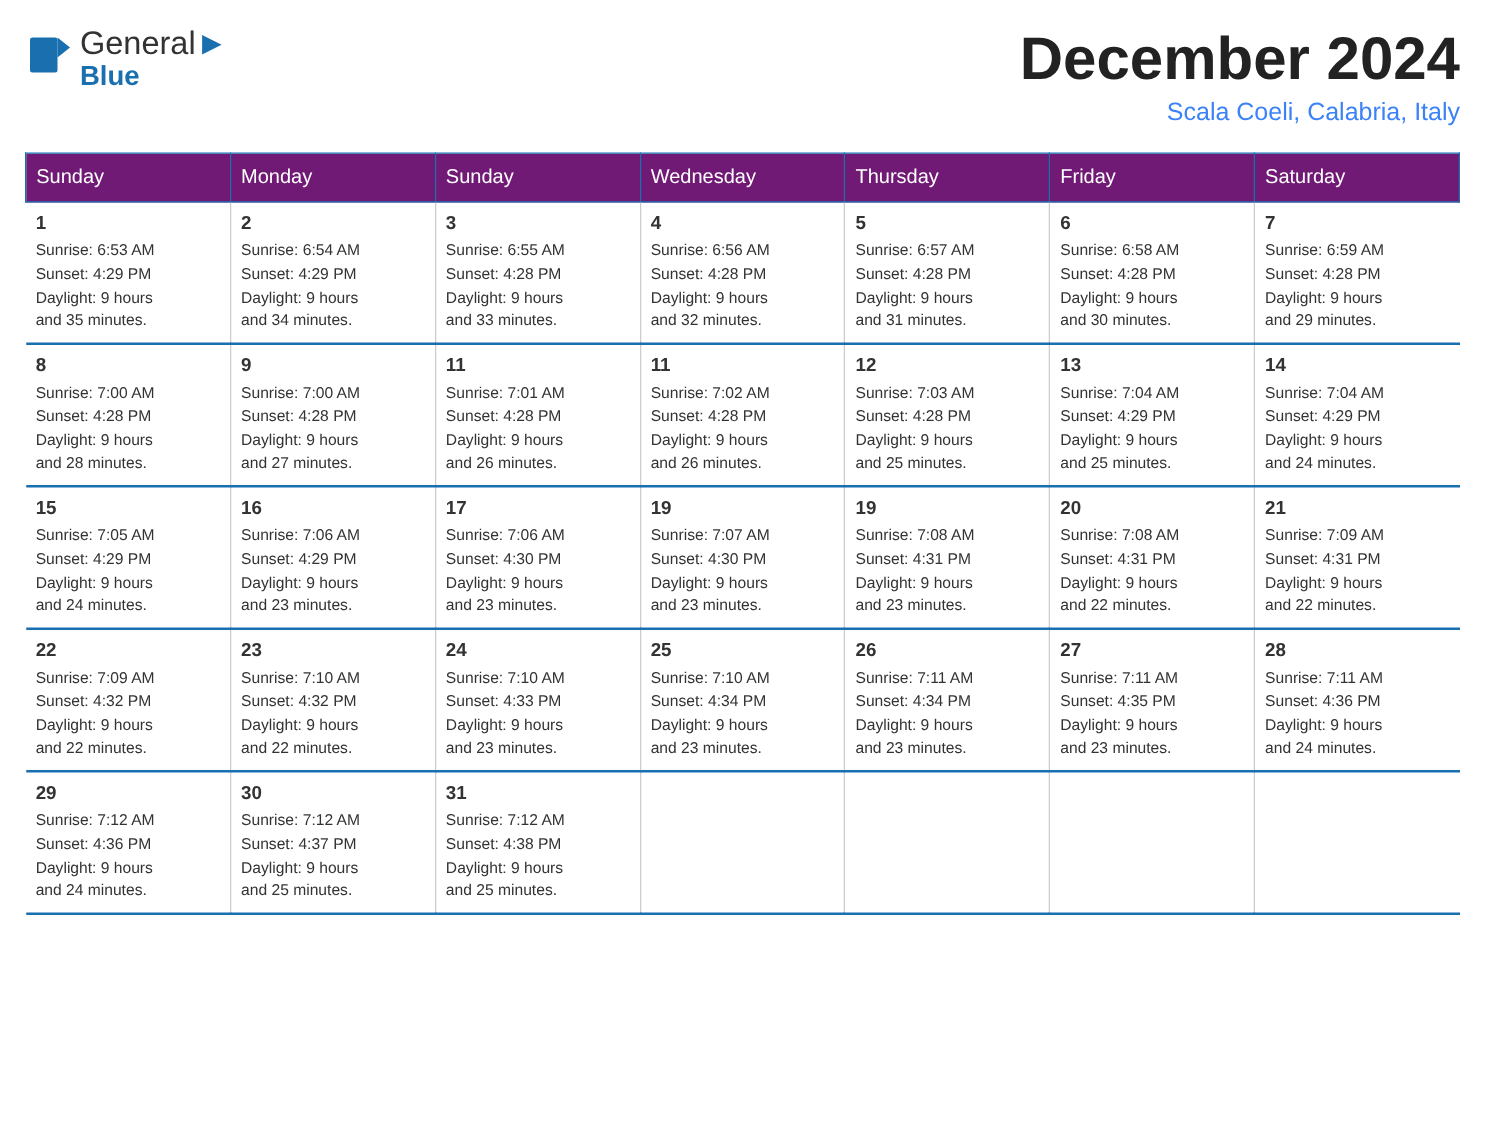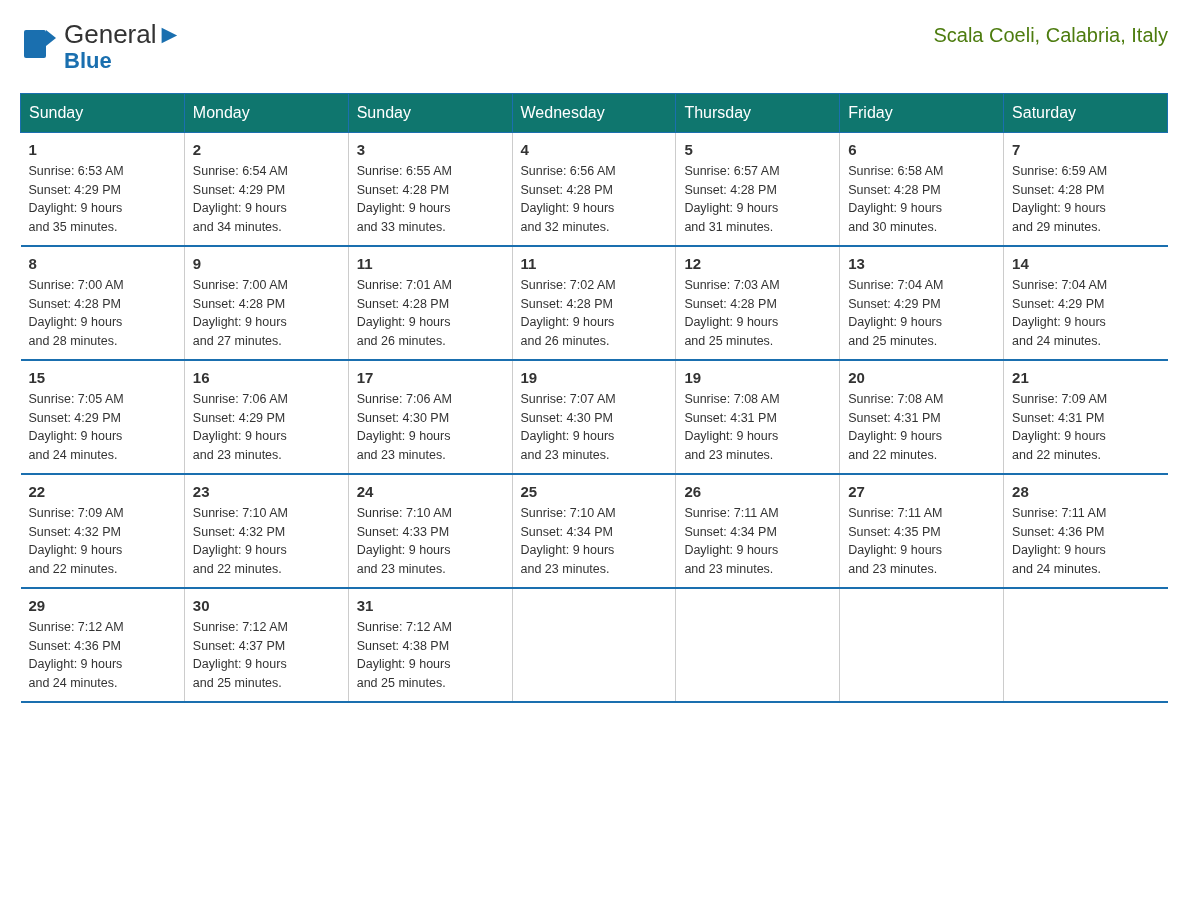--- a/index.html
+++ b/index.html
@@ -24,29 +24,29 @@
     .title-section {
       text-align: right;
     }
     .month-title {
       font-size: 48px;
       font-weight: bold;
       color: #222;
     }
     .location {
       font-size: 20px;
-      color: #4d7c0f;
+      color: #3b82f6;
       margin-top: 4px;
     }
     table {
       width: 100%;
       border-collapse: collapse;
     }
     thead tr {
-      background: #0f766e;
+      background: #701a75;
     }
     thead th {
       color: #fff;
       font-size: 16px;
       font-weight: normal;
       padding: 10px 8px;
       text-align: left;
       border: 1px solid #1a6faf;
     }
     tbody tr {
@@ -100,20 +100,21 @@
       </div>
       <div>
         <div style="font-size:26px; font-weight:normal; color:#333; line-height:1.1;">
           General<span style="color:#1a6faf;">►</span>
         </div>
         <div style="font-size:22px; font-weight:bold; color:#1a6faf; line-height:1.1;">Blue</div>
       </div>
     </div>
   </div>
   <div class="title-section">
+    <div class="month-title">December 2024</div>
     <div class="location">Scala Coeli, Calabria, Italy</div>
   </div>
 </div>
 
 <table>
   <thead>
     <tr>
     <th>Sunday</th>
         <th>Monday</th>
         <th>Sunday</th>

